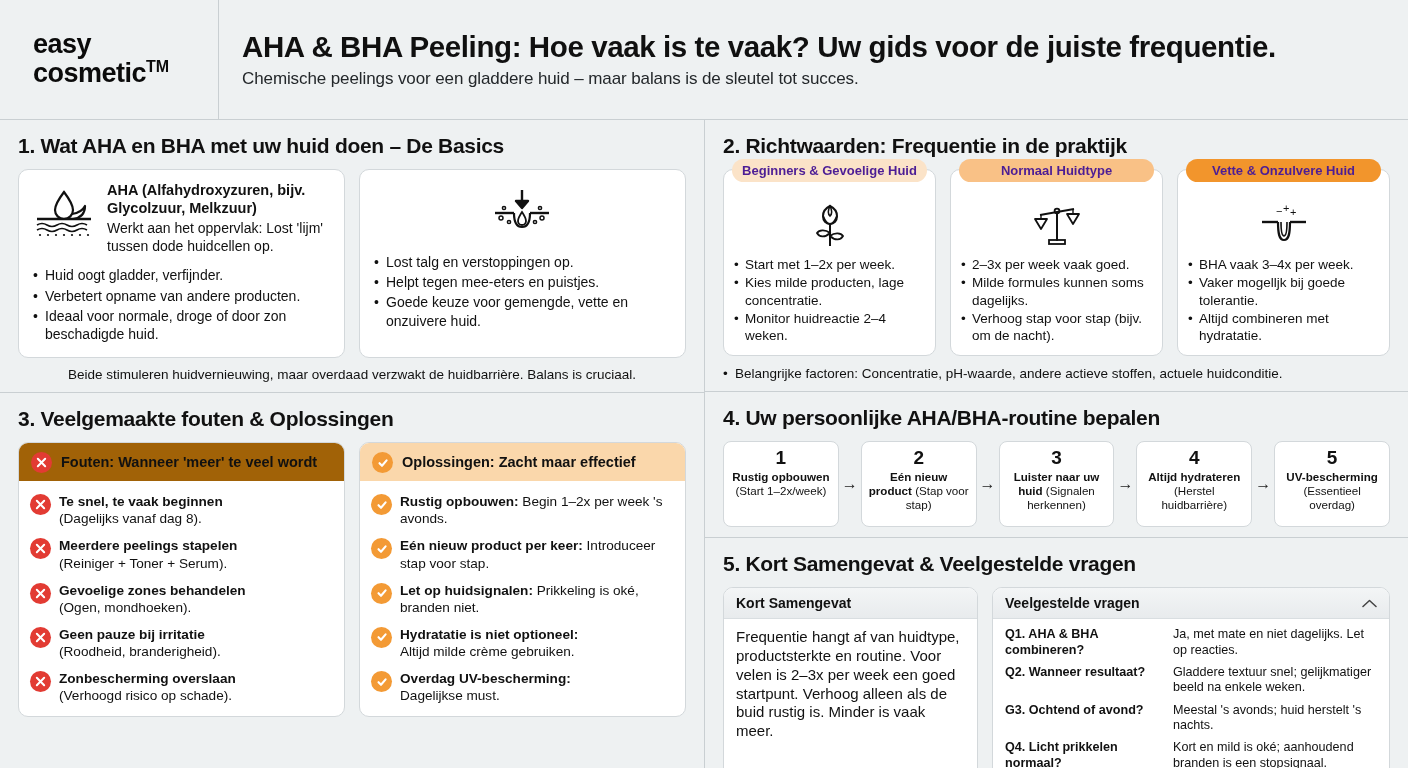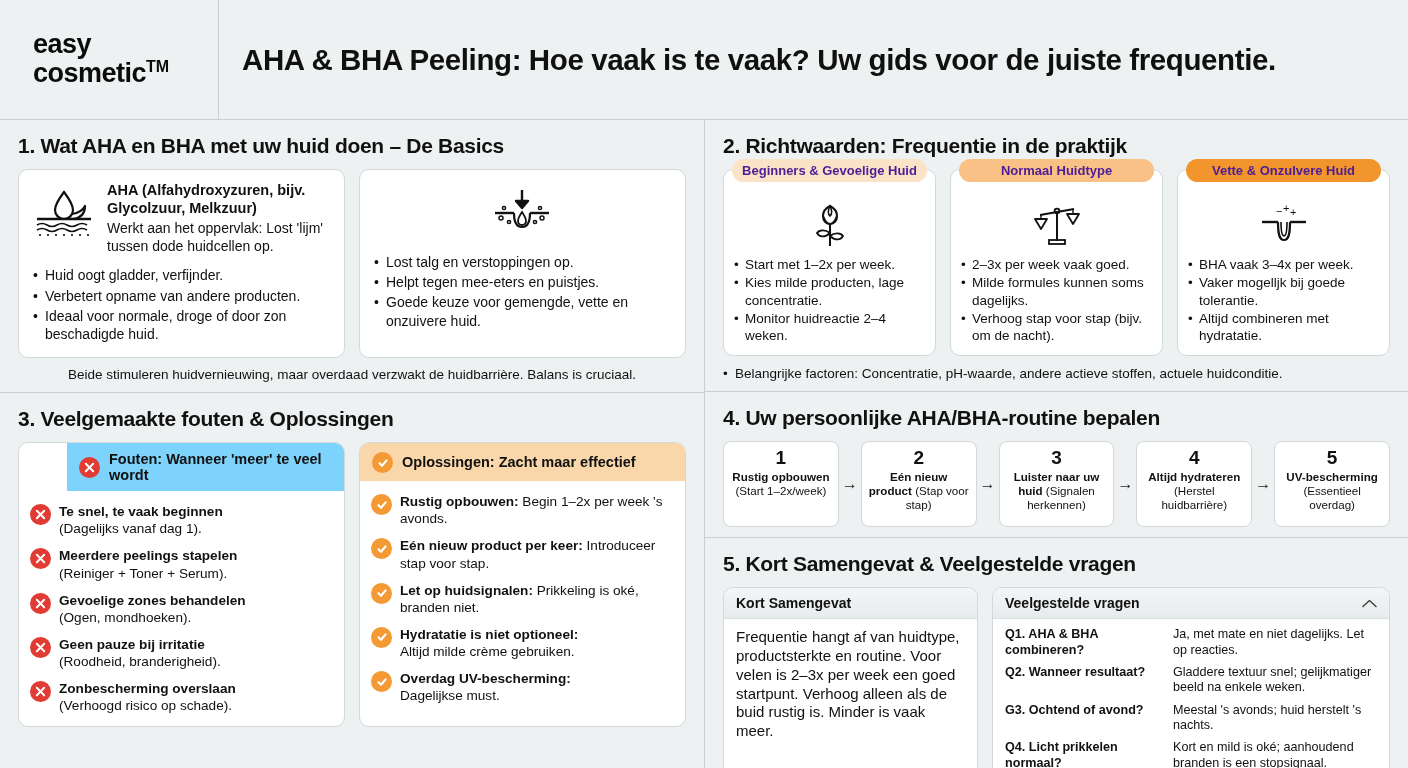--- a/index.html
+++ b/index.html
@@ -61,21 +61,21 @@
   .s2-ico { display: flex; justify-content: center; margin: 6px 0 8px 0; height: 46px; align-items: center; }
   .s2-list li { list-style: none; font-size: 13.5px; line-height: 1.28; margin-bottom: 1px; padding-left: 11px; position: relative; }
   .s2-list li:before { content: "•"; position: absolute; left: 0; top: 0; }
   .s2-foot { font-size: 13.5px; margin-top: 10px; padding-left: 12px; position: relative; }
   .s2-foot:before { content: "•"; position: absolute; left: 0; top: 0; }
 
   
   .s3-row { display: flex; gap: 14px; }
   .s3-card { flex: 1; overflow: hidden; display: flex; flex-direction: column; }
   .s3-head { display: flex; align-items: center; gap: 9px; padding: 8px 12px; font-size: 14.5px; font-weight: 700; }
-  .s3-head.bad { background: #7dd3fc; margin-left: 48px; }
+  .s3-head.bad { background: #a16207; }
   .s3-head.good { background: #fad7ab; }
   .s3-body { padding: 12px 12px 12px 11px; flex: 1; }
   .s3-item { display: flex; gap: 8px; margin-bottom: 10px; }
   .s3-item:last-child { margin-bottom: 0; }
   .s3-txt { font-size: 13.6px; line-height: 1.26; }
   .s3-txt b { font-weight: 700; }
   .badge { width: 21px; height: 21px; flex: 0 0 21px; border-radius: 50%; display: flex; align-items: center; justify-content: center; margin-top: 1px; }
   .badge.bad { background: #e23b33; }
   .badge.good { background: #f39a35; }
   .badge svg { display: block; }
@@ -115,20 +115,21 @@
 
   <div class="header">
     <div class="logo-cell">
       <div class="logo">
         <div>easy</div>
         <div class="l2"><span>cosmetic</span><sup>TM</sup></div>
       </div>
     </div>
     <div class="title-cell">
       <div class="title">AHA &amp; BHA Peeling: Hoe vaak is te vaak? Uw gids voor de juiste frequentie.</div>
+      <div class="subtitle">Chemische peelings voor een gladdere huid – maar balans is de sleutel tot succes.</div>
     </div>
   </div>
 
   <div class="body">
 
     <div class="col-left">
 
       <div class="sec sec-divider">
         <div class="sec-h">1. Wat AHA en BHA met uw huid doen – De Basics</div>
         <div class="s1-row">
@@ -209,21 +210,21 @@
               </span>
               <span>Fouten: Wanneer 'meer' te veel wordt</span>
             </div>
             <div class="s3-body">
               <div class="s3-item">
                 <span class="badge bad">
                     <svg width="11" height="11" viewBox="0 0 12 12">
                       <path d="M2 2 L10 10 M10 2 L2 10" stroke="#fff" stroke-width="2.2" stroke-linecap="round"></path>
                     </svg>
                   </span>
-                <div class="s3-txt"><b>Te snel, te vaak beginnen</b><br><span>(Dagelijks vanaf dag 1).</span></div>
+                <div class="s3-txt"><b>Te snel, te vaak beginnen</b><br><span>(Dagelijks vanaf dag 8).</span></div>
               </div>
               <div class="s3-item">
                 <span class="badge bad">
                     <svg width="11" height="11" viewBox="0 0 12 12">
                       <path d="M2 2 L10 10 M10 2 L2 10" stroke="#fff" stroke-width="2.2" stroke-linecap="round"></path>
                     </svg>
                   </span>
                 <div class="s3-txt"><b>Meerdere peelings stapelen</b><br><span>(Reiniger + Toner + Serum).</span></div>
               </div>
               <div class="s3-item">

